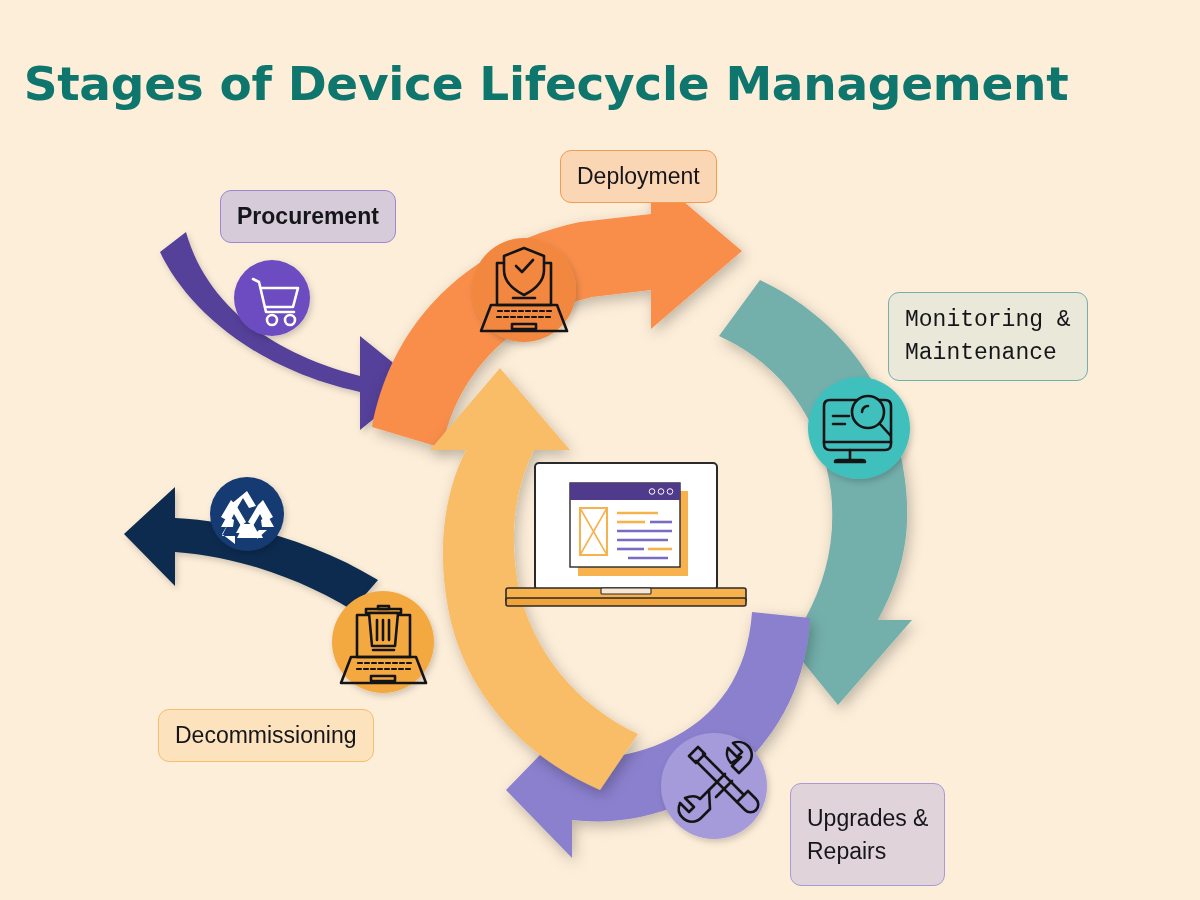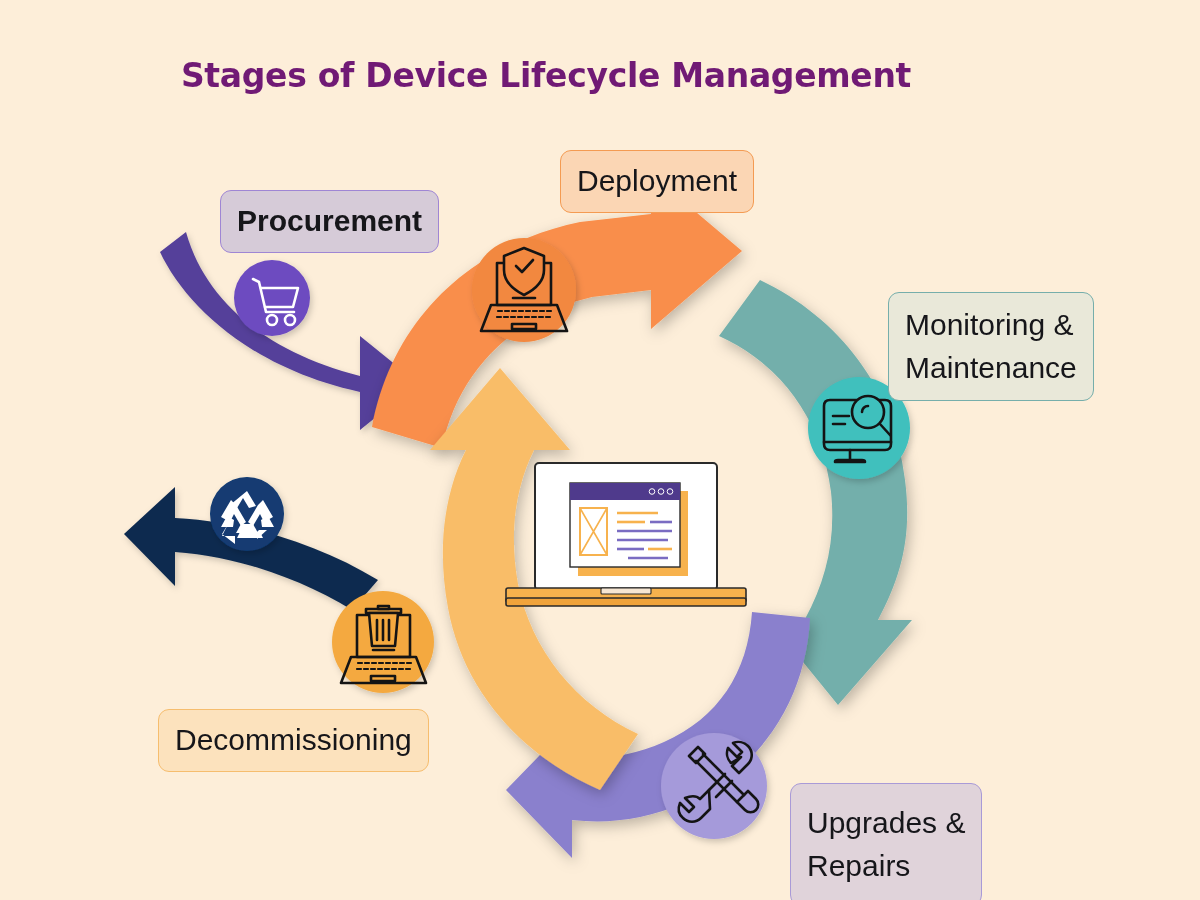--- a/index.html
+++ b/index.html
@@ -8,47 +8,48 @@
     background:#fdeed9;
     font-family:"Liberation Sans", sans-serif;
     overflow:hidden;
     position:relative;
   }
   #canvas{position:absolute;inset:0;width:1200px;height:900px;}
   .title{
     position:absolute;
     top:56px;left:0;width:1092px;
     text-align:center;
-    font-size:33px;
+    font-size:47px;
     font-weight:bold;
     letter-spacing:-0.3px;
-    color:#701a75;
+    color:#0f766e;
     font-family:"DejaVu Sans","Liberation Sans",sans-serif;
   }
   .label{
     position:absolute;
     box-sizing:border-box;
     border-radius:11px;
     border:1.4px solid #b9a8d8;
-    font-size:30px;
+    font-size:23px;
     color:#16161a;
     line-height:1.42;
     padding:9px 16px;
     font-family:"Liberation Sans",sans-serif;
     white-space:pre-line;
   }
   #label-procurement{
     left:220px;top:190px;background:#d6cbd8;border-color:#9f86d4;font-weight:bold;
   }
   #label-deployment{
     left:560px;top:150px;background:#fbd6b4;border-color:#f49b52;
   }
   #label-monitoring{
     left:888px;top:292px;background:#e9e8d9;border-color:#76aeab;
     padding:11px 16px;
+    font-family:Liberation Mono, monospace;
   }
   #label-upgrades{
     left:790px;top:783px;background:#e0d3da;border-color:#a99ad7;
     padding:18px 16px;
   }
   #label-decommissioning{
     left:158px;top:709px;background:#fce2bd;border-color:#f6bd6e;padding-left:16px;
   }
 </style>
 </head>

